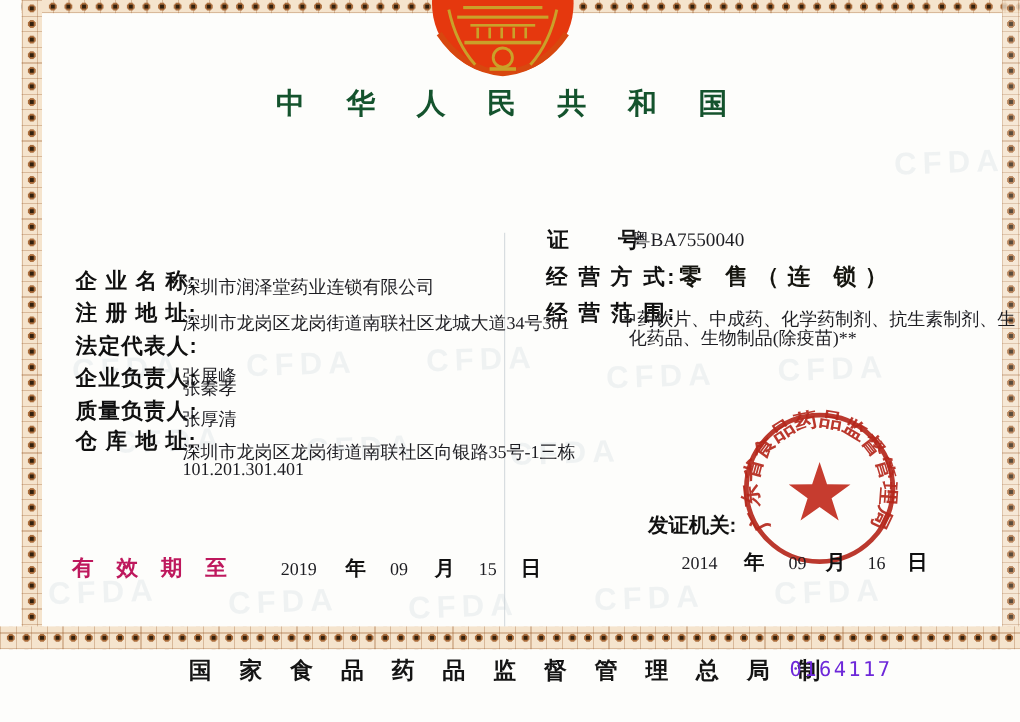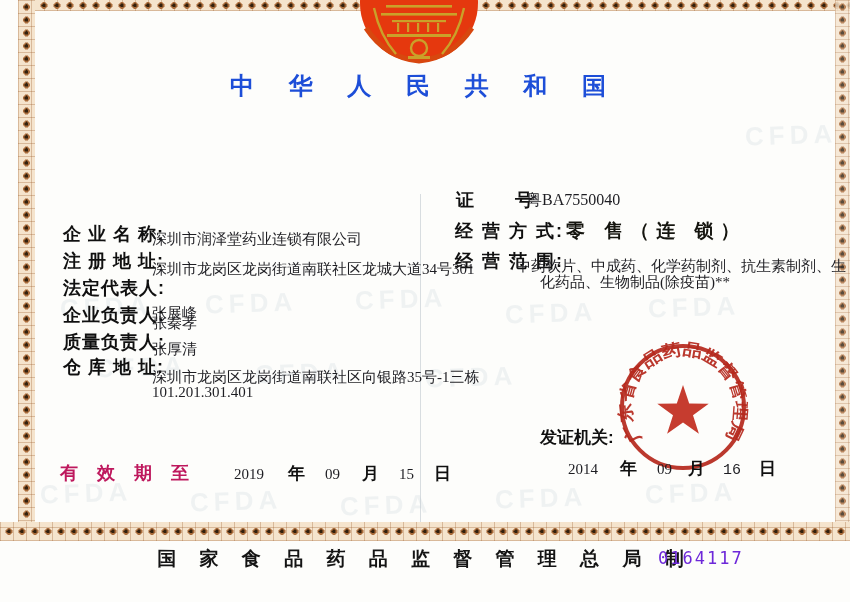--- a/index.html
+++ b/index.html
@@ -31,63 +31,63 @@
   .wm:nth-of-type(3){left:355px;top:284px;} .wm:nth-of-type(4){left:505px;top:298px;}
   .wm:nth-of-type(5){left:648px;top:292px;} .wm:nth-of-type(6){left:95px;top:352px;}
   .wm:nth-of-type(7){left:255px;top:358px;} .wm:nth-of-type(8){left:425px;top:362px;}
   .wm:nth-of-type(9){left:40px;top:478px;}  .wm:nth-of-type(10){left:190px;top:486px;}
   .wm:nth-of-type(11){left:340px;top:490px;}.wm:nth-of-type(12){left:495px;top:483px;}
   .wm:nth-of-type(13){left:645px;top:478px;}.wm:nth-of-type(14){left:745px;top:120px;}
   
   .emblem{position:absolute;left:356px;top:0;}
   .country{
     position:absolute;left:0;right:0;top:70px;text-align:center;
-    font-size:24px;font-weight:bold;letter-spacing:14px;color:#1d4ed8;
+    font-size:24px;font-weight:bold;letter-spacing:14px;color:#14532d;
   }
   .title{
     position:absolute;left:0;right:0;top:104px;text-align:center;
     font-size:50px;font-weight:bold;letter-spacing:22px;
     color:#8a6a28;-webkit-text-stroke:1.6px #241502;
     text-shadow:0 0 1px #241502;
   }
   
   .lbl{font-weight:bold;color:#101010;}
   .val{font-family:"Liberation Serif",serif;color:#1d1d22;}
   .abs{position:absolute;}
   
   .certno-zheng{left:456px;top:188px;font-size:18px;}
   .certno-hao{left:515px;top:188px;font-size:18px;}
   .certno-val{left:526px;top:190px;font-size:16px;}
   
   .mode-lbl{left:455px;top:219px;font-size:18px;letter-spacing:2px;}
   .mode-val{left:566px;top:218px;font-size:19px;font-weight:bold;letter-spacing:7px;}
   .scope-lbl{left:455px;top:249px;font-size:18px;letter-spacing:2px;}
   .scope-l1{left:516px;top:257px;font-size:15px;}
-  .scope-l2{left:524px;top:273px;font-size:15px;margin-left:16px;}
+  .scope-l2{left:524px;top:273px;font-size:15px;}
   
   .f-lbl{left:63px;font-size:18px;letter-spacing:1px;}
   .f-val{left:152px;font-size:15px;}
   .lbl-company{top:222px;}   .val-company{top:230px;}
   .lbl-regaddr{top:249px;}   .val-regaddr{top:260px;}
   .lbl-legal{top:276px;}     .val-legal{top:304px;}
   .lbl-head{top:303px;}      .val-head{top:314px;}
   .lbl-quality{top:330px;}   .val-quality{top:340px;}
   .lbl-warehouse{top:355px;} .val-warehouse1{top:368px;} .val-warehouse2{top:384px;}
   
   .issuer-lbl{left:540px;top:426px;font-size:17px;}
   .seal{position:absolute;left:616px;top:340px;}
   
   .daterow{position:absolute;display:flex;align-items:baseline;}
   .issue-date{left:568px;top:457px;}
   .valid-until{left:60px;top:461px;}
   .d-num{font-family:"Liberation Serif",serif;font-size:15px;color:#1d1d22;}
   .d-unit{font-weight:bold;font-size:17px;color:#101010;}
   .valid-lbl{font-weight:bold;font-size:18px;letter-spacing:7px;color:#be185d;}
   .ml38{margin-left:38px;} .ml24{margin-left:24px;} .ml22{margin-left:22px;}
-  .ml20{margin-left:20px;} .ml18{margin-left:18px;font-family:Liberation Mono, monospace;} .ml16{margin-left:16px;}
+  .ml20{margin-left:20px;} .ml18{margin-left:18px;} .ml16{margin-left:16px;}
   
   .producer{position:absolute;left:0;right:0;top:546px;text-align:center;
             font-size:19px;font-weight:bold;letter-spacing:9px;color:#141414;}
   .serial{position:absolute;left:658px;top:548px;font-size:17px;
           font-family:"DejaVu Sans Mono",monospace;letter-spacing:2px;color:#6d28d9;}
   
   .crease{position:absolute;left:420px;top:194px;width:1px;height:328px;
           background:#b9c2cb;opacity:.55;}
 </style>
 </head>

